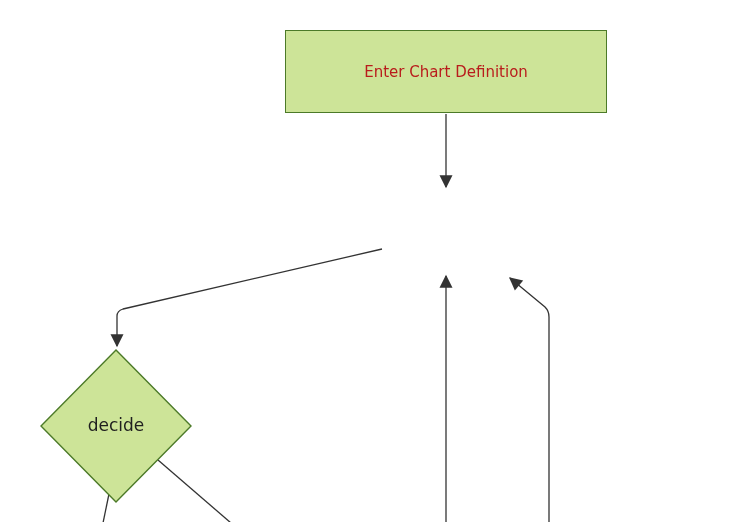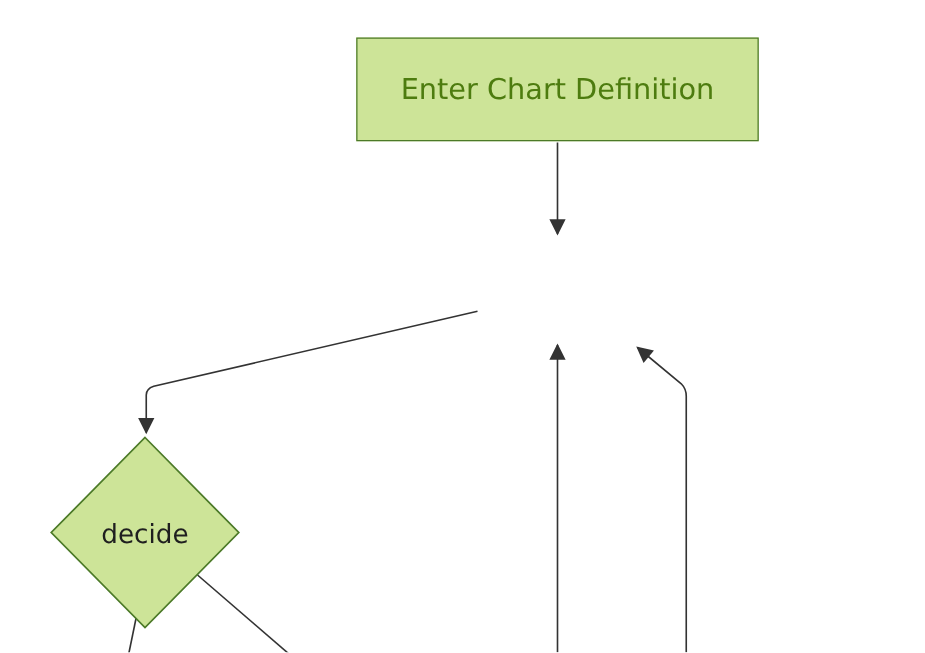--- a/index.html
+++ b/index.html
@@ -33,22 +33,22 @@
     stroke-width: 1.4px;
   }
   .node {
     position: absolute;
     box-sizing: border-box;
     background: #cde498;
     border: 1px solid #4c7a28;
     display: flex;
     align-items: center;
     justify-content: center;
-    color: #4d7c0f;
-    font-size: 23px;
+    color: #b91c1c;
+    font-size: 15px;
     text-align: center;
   }
   .node-rect {
     left: 285px;
     top: 30px;
     width: 322px;
     height: 83px;
   }
   .node-rounded {
     left: 382px;
@@ -57,21 +57,21 @@
     height: 81px;
     border-radius: 10px;
   }
   .diamond-label {
     position: absolute;
     left: 41px;
     top: 415px;
     width: 150px;
     text-align: center;
     color: #1f1f1f;
-    font-size: 21px;
+    font-size: 17px;
   }
 </style>
 </head>
 <body>
 
 <div class="canvas">
 
   <svg class="edges-layer" viewBox="0 0 740 522" xmlns="http://www.w3.org/2000/svg">
     <defs>
       <marker id="arrow" viewBox="0 0 12 12" refX="10" refY="6" markerWidth="12" markerHeight="12" orient="auto-start-reverse">

